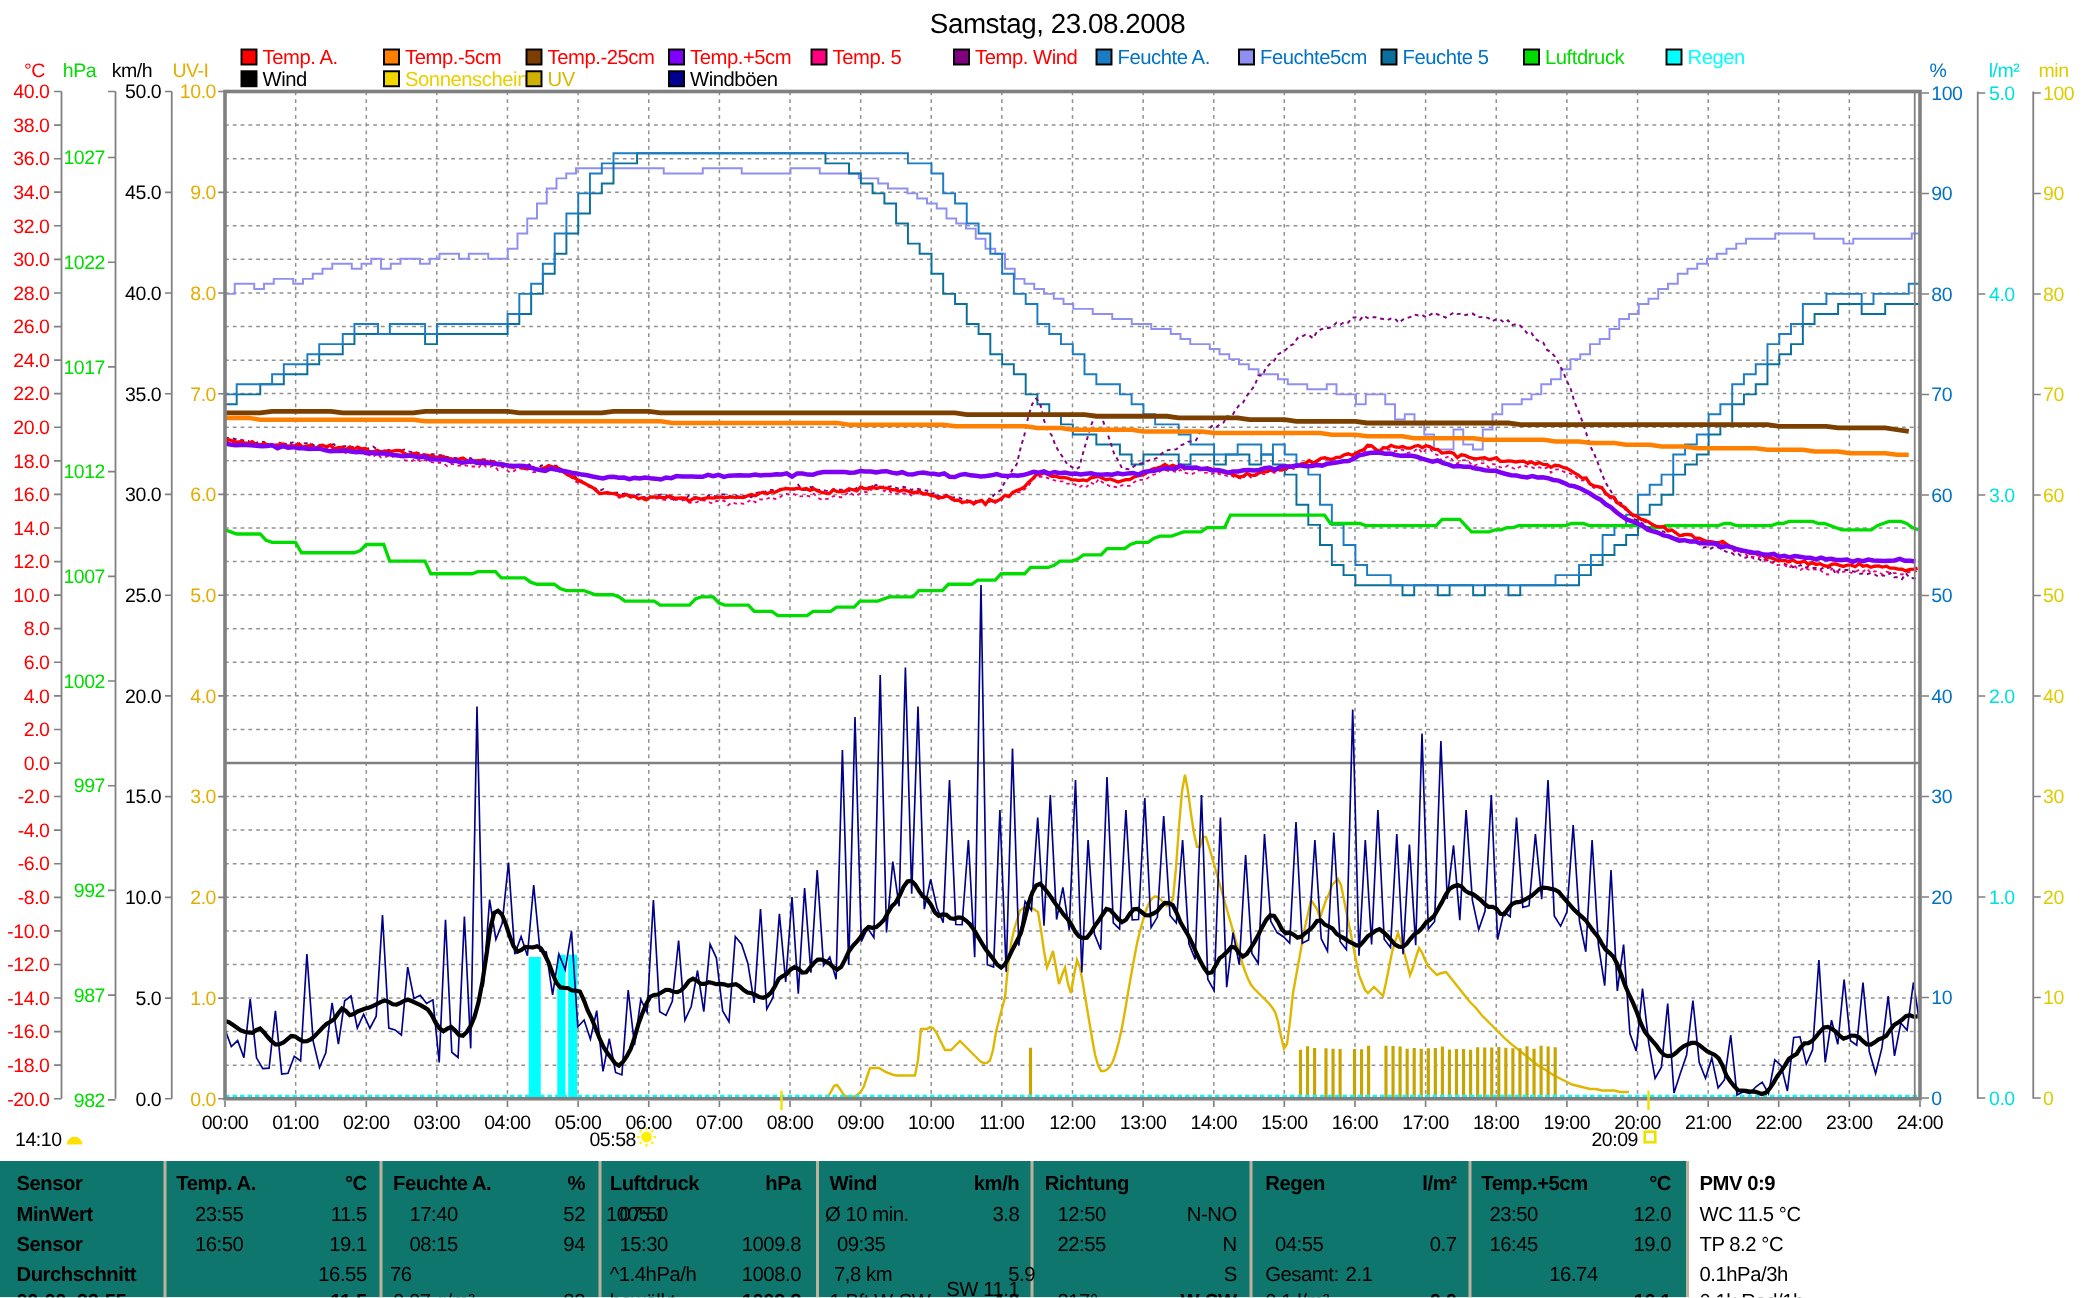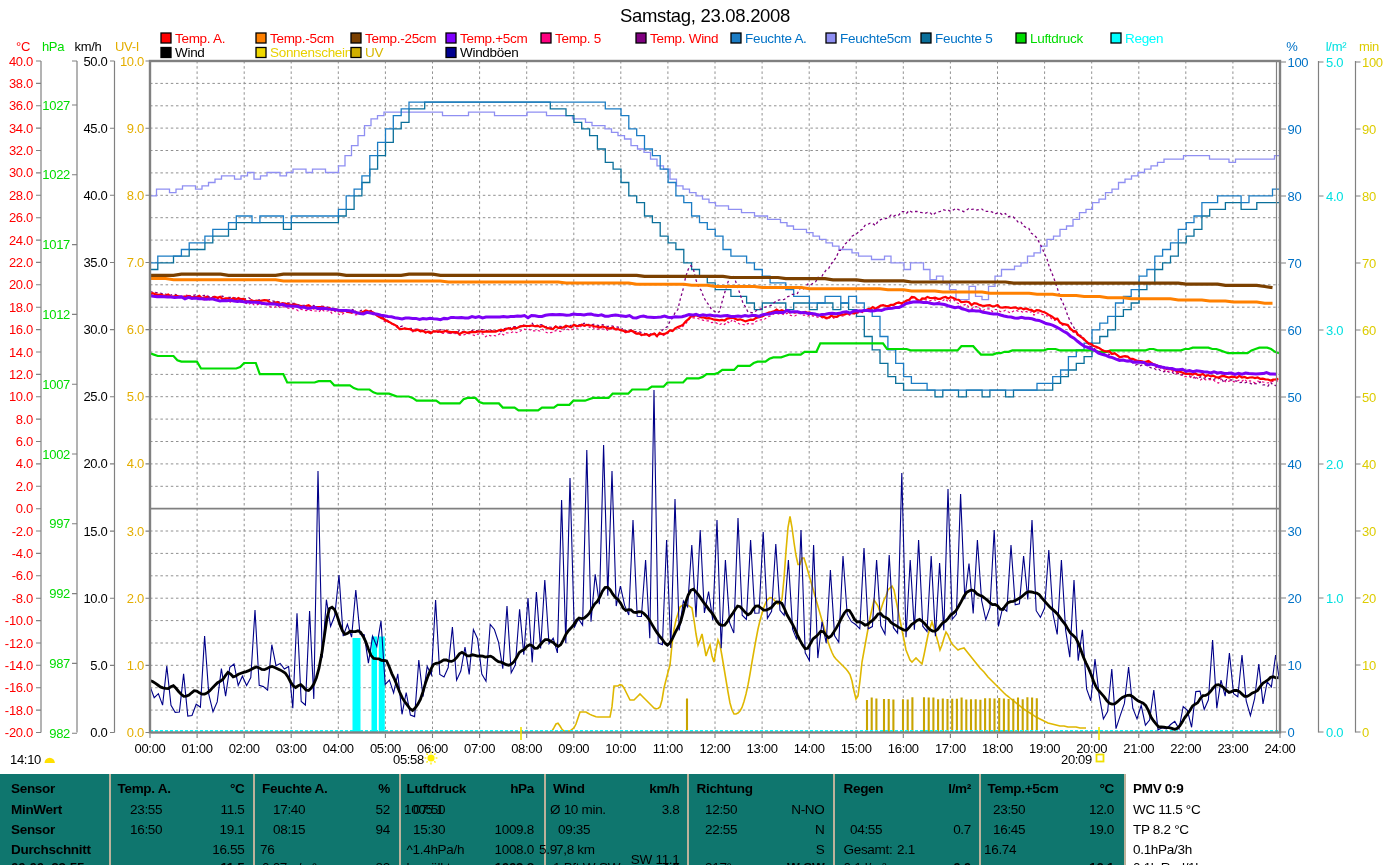--- a/index.html
+++ b/index.html
@@ -269,25 +269,25 @@
 <b style="left:841px;top:47.5px;width:130px;text-align:right;">0.7</b>
 <b style="left:993px;top:47.5px;">16:45</b>
 <b style="left:984px;top:47.5px;width:130px;text-align:right;">19.0</b>
 <b style="left:1133px;top:47.5px;">TP 8.2 °C</b>
 <b style="left:11px;top:67.5px;font-weight:bold;">Durchschnitt</b>
 <b style="left:114.5px;top:67.5px;width:130px;text-align:right;">16.55</b>
 <b style="left:260px;top:67.5px;width:130px;">76</b>
 <b style="left:406.5px;top:67.5px;">^1.4hPa/h</b>
 <b style="left:404px;top:67.5px;width:130px;text-align:right;">1008.0</b>
 <b style="left:556px;top:67.5px;">7,8 km</b>
-<b style="left:539px;top:67.5px;width:130px;">5.9</b>
+<b style="left:560px;top:67.5px;width:130px;text-align:right;">5.9</b>
 <b style="left:694.5px;top:67.5px;width:130px;text-align:right;">S</b>
 <b style="left:843.5px;top:67.5px;">Gesamt:</b>
 <b style="left:841px;top:67.5px;width:130px;text-align:center;">2.1</b>
-<b style="left:984px;top:67.5px;width:130px;text-align:left;">16.74</b>
+<b style="left:984px;top:67.5px;width:130px;text-align:center;">16.74</b>
 <b style="left:1133px;top:67.5px;">0.1hPa/3h</b>
 <b style="left:11px;top:85.5px;font-weight:bold;">00:00–23:55</b>
 <b style="left:114.5px;top:85.5px;width:130px;text-align:right;font-weight:bold;">11.5</b>
 <b style="left:262px;top:85.5px;">0.07 g/m³</b>
 <b style="left:260px;top:85.5px;width:130px;text-align:right;">82</b>
 <b style="left:406.5px;top:85.5px;">bewölkt</b>
 <b style="left:404px;top:85.5px;width:130px;text-align:right;font-weight:bold;">1009.8</b>
 <b style="left:553px;top:85.5px;">1 Bft W-SW</b>
 <b style="left:549.5px;top:85.5px;width:130px;text-align:right;font-weight:bold;">4.0</b>
 <b style="left:705px;top:85.5px;">317°</b>

